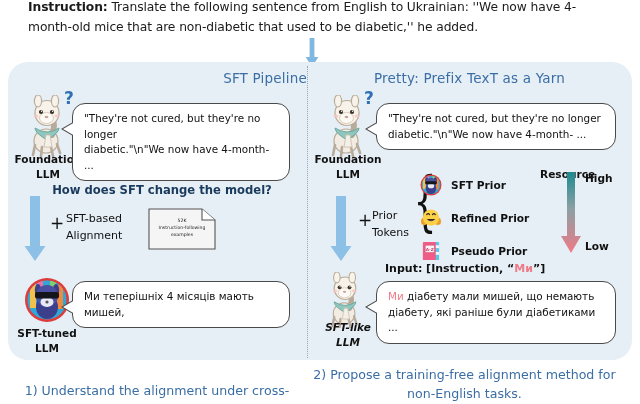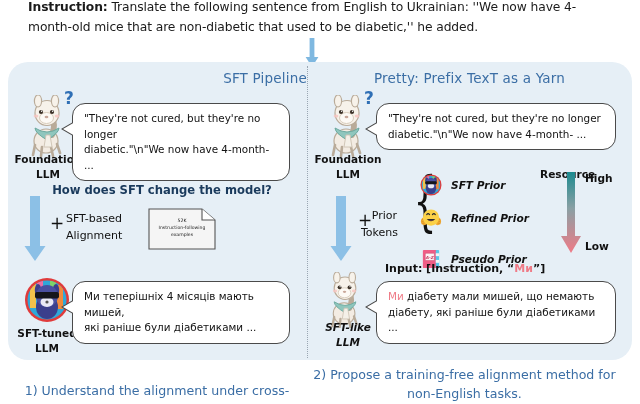--- a/index.html
+++ b/index.html
@@ -118,21 +118,21 @@
 
   
   .brace {
     position: absolute; left: 404px; top: 168px;
     font-family: "DejaVu Serif", serif;
     font-size: 66px; color: #111; font-weight: 400;
     line-height: 1; transform: scaleX(0.55);
   }
   .prior-row {
     position: absolute; left: 420px;
-    display: flex; align-items: center; gap: 9px; font-style: italic;
+    display: flex; align-items: center; gap: 9px;
   }
   .prior-row .pname {
     font-family: "DejaVu Sans", sans-serif;
     font-size: 10.6px; font-weight: 700; color: #111;
     white-space: nowrap;
   }
   .emoji-ico { width: 22px; height: 22px; display: block; }
 
   .resource-label {
     position: absolute; left: 540px; top: 158px;
@@ -269,21 +269,20 @@
   </div>
   <div class="role-label" style="left:0px; top:326px; width:94px;">
     <div>SFT-tuned</div>
     <div>LLM</div>
   </div>
 
   <div class="bubble" style="left:72px; top:281px; width:218px;">
     <span class="tail"></span>
     <span class="tail2"></span>
     <div>Ми теперішніх 4 місяців мають мишей,</div>
-    <div>які раніше були діабетиками ...</div>
   </div>
 
   <div class="avatar" style="left:322px; top:95px;">
     <svg width="50" height="62" viewBox="0 0 50 62">
       <ellipse cx="24" cy="46" rx="12" ry="12" fill="#f3ece3" stroke="#b9ab99" stroke-width="1.2"></ellipse>
       <path d="M13 50 L11 60 M20 52 L19 61 M29 52 L31 61 M35 49 L38 58" stroke="#b9ab99" stroke-width="2.6" stroke-linecap="round"></path>
       <path d="M30 40 Q34 30 30 22" stroke="#b9ab99" stroke-width="6" fill="none" stroke-linecap="round"></path>
       <ellipse cx="25" cy="18" rx="12" ry="12.5" fill="#f7f2ea" stroke="#b9ab99" stroke-width="1.2"></ellipse>
       <ellipse cx="16" cy="6" rx="3.6" ry="6" fill="#f7f2ea" stroke="#b9ab99" stroke-width="1.2"></ellipse>
       <ellipse cx="33" cy="6" rx="3.6" ry="6" fill="#f7f2ea" stroke="#b9ab99" stroke-width="1.2"></ellipse>
@@ -312,21 +311,21 @@
     <div>diabetic."\n"We now have 4-month- ...</div>
   </div>
 
   <div class="down-arrow" style="left:330px; top:196px;">
     <svg width="22" height="66" viewBox="0 0 22 66">
       <path d="M6 0 H16 V50 H21.5 L11 65 L0.5 50 H6 Z" fill="#8cc0e6"></path>
     </svg>
   </div>
 
   <div class="plus" style="left:358px; top:210px;">+</div>
-  <div class="step-label" style="left:361px; top:207px; text-align:right; width:36px;">
+  <div class="step-label" style="left:372px; top:207px; text-align:left; width:36px;">
     <div>Prior</div>
     <div>Tokens</div>
   </div>
 
   <div class="brace">{</div>
 
   <div class="prior-row" style="top:174px;">
     <span>
       <svg class="emoji-ico" viewBox="0 0 46 46">
         <circle cx="23" cy="23" r="22" fill="#e03b3b"></circle>
@@ -361,21 +360,21 @@
         <circle cx="23" cy="22" r="17" fill="#fcd147"></circle>
         <path d="M14 16 Q17 12 20 16" stroke="#2b2b2b" stroke-width="2.4" fill="none" stroke-linecap="round"></path>
         <path d="M26 16 Q29 12 32 16" stroke="#2b2b2b" stroke-width="2.4" fill="none" stroke-linecap="round"></path>
         <path d="M14 25 Q23 35 32 25 Z" fill="#2b2b2b"></path>
         <path d="M16.5 26.5 Q23 30 29.5 26.5 Q23 29 16.5 26.5 Z" fill="#f56a78"></path>
       </svg>
     </span>
     <span class="pname">Refined Prior</span>
   </div>
 
-  <div class="prior-row" style="top:248px;">
+  <div class="prior-row" style="top:240px;">
     <span>
       <svg class="emoji-ico" viewBox="0 0 46 46">
         <rect x="6" y="4" width="30" height="38" rx="2" fill="#ef5d86"></rect>
         <rect x="33" y="4" width="7" height="38" rx="2" fill="#5bc7e8"></rect>
         <rect x="33" y="11" width="7" height="6" fill="#f5f5f5"></rect>
         <rect x="33" y="25" width="7" height="6" fill="#f5f5f5"></rect>
         <rect x="11" y="11" width="19" height="15" rx="1.5" fill="#fdf3f6" stroke="#c84268" stroke-width="1"></rect>
         <text x="20.5" y="22" font-family="DejaVu Sans, sans-serif" font-size="9" font-weight="700" fill="#c84268" text-anchor="middle">A-Z</text>
       </svg>
     </span>

